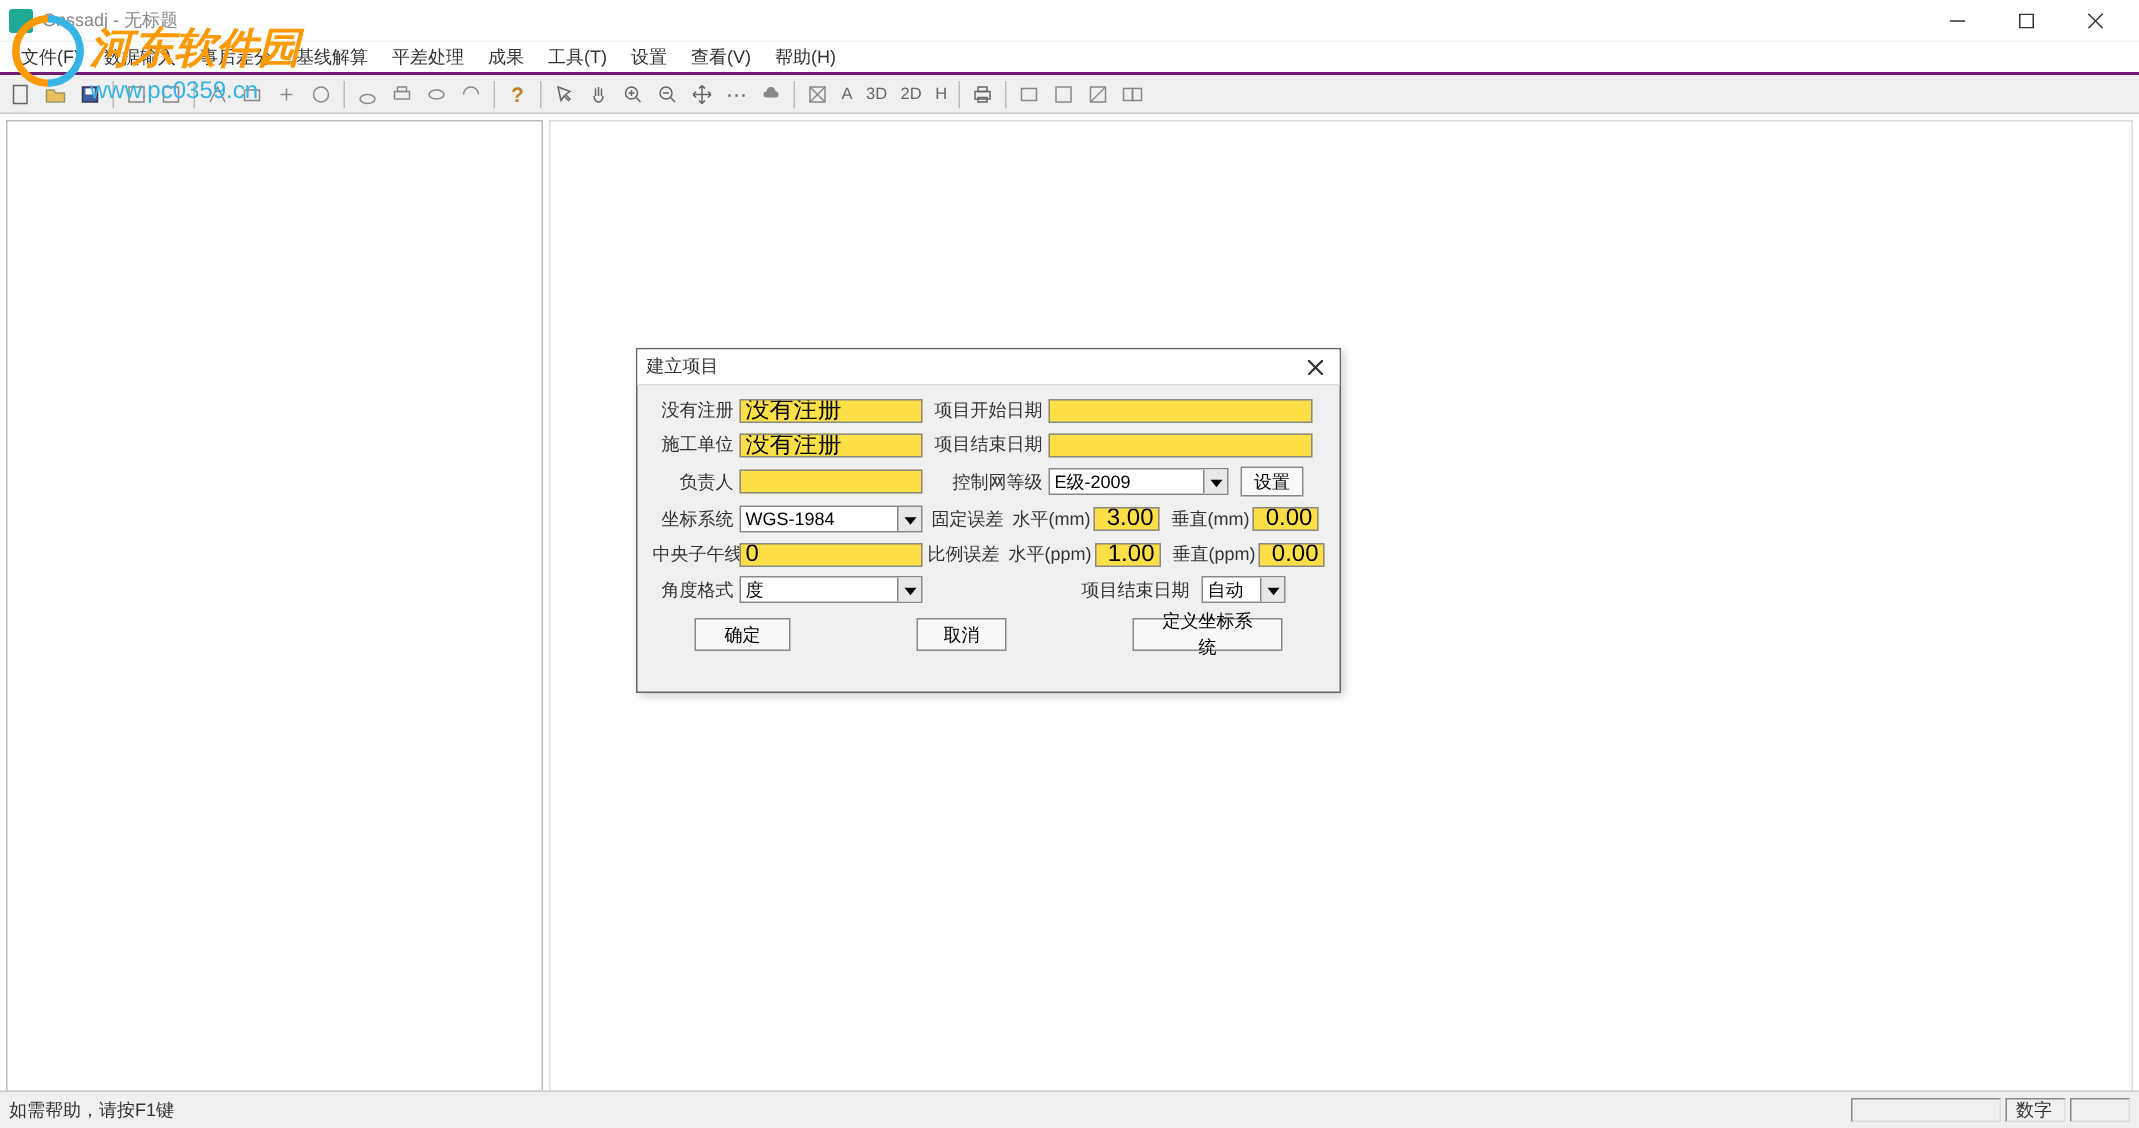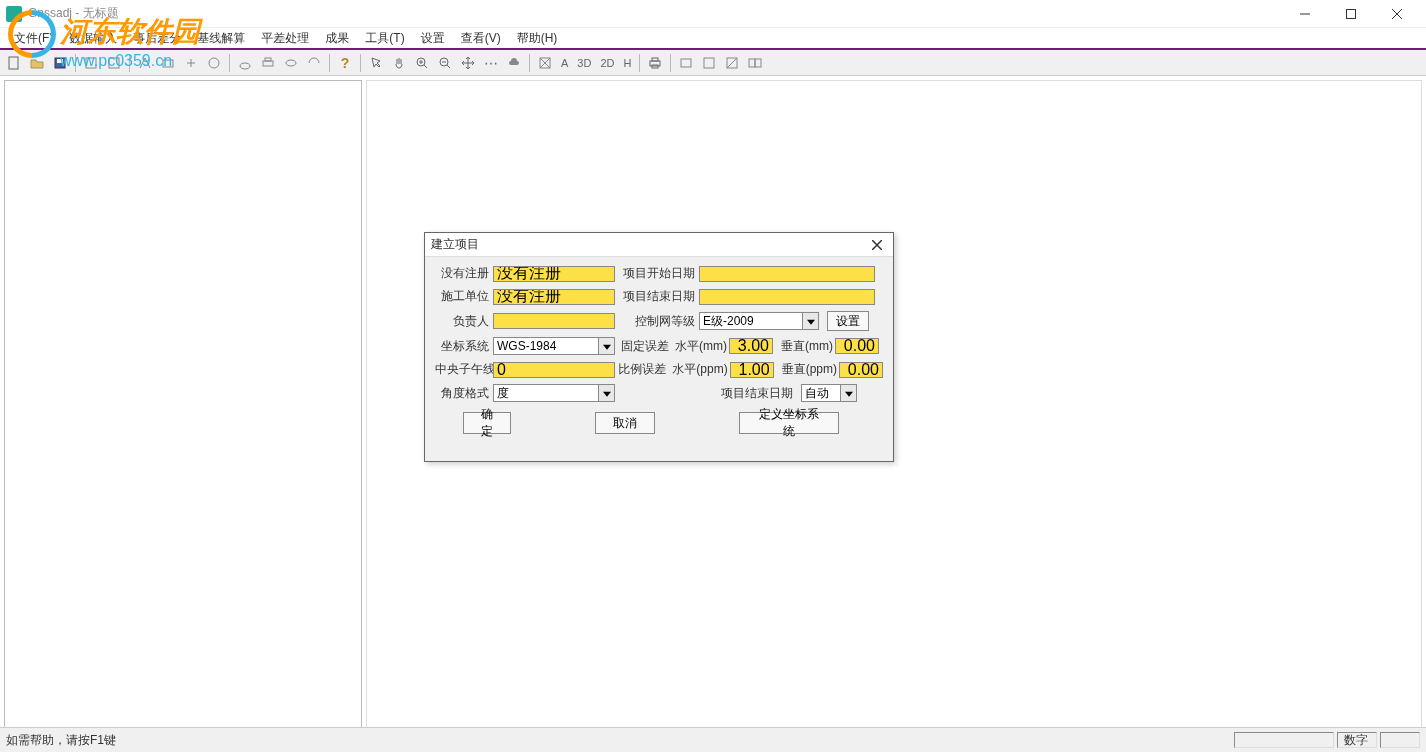--- a/index.html
+++ b/index.html
@@ -332,21 +332,21 @@
       <span style="width:106px"></span>
       <span class="lbl">项目结束日期</span>
       <div class="combo" style="width:56px;margin-left:4px">
           <span>自动</span>
           <span class="combo-arrow-box"></span>
         </div>
     </div>
 
     <div class="btn-row">
       <span style="width:28px"></span>
-      <button class="btn" style="width:48px">确定</button>
+      <button class="btn" style="width:64px">确定</button>
       <span style="width:84px"></span>
       <button class="btn" style="width:60px">取消</button>
       <span style="width:84px"></span>
       <button class="btn" style="width:100px">定义坐标系统</button>
     </div>
   </div>
 </div>
 
 <div class="statusbar">
   <span class="status-left">如需帮助，请按F1键</span>

